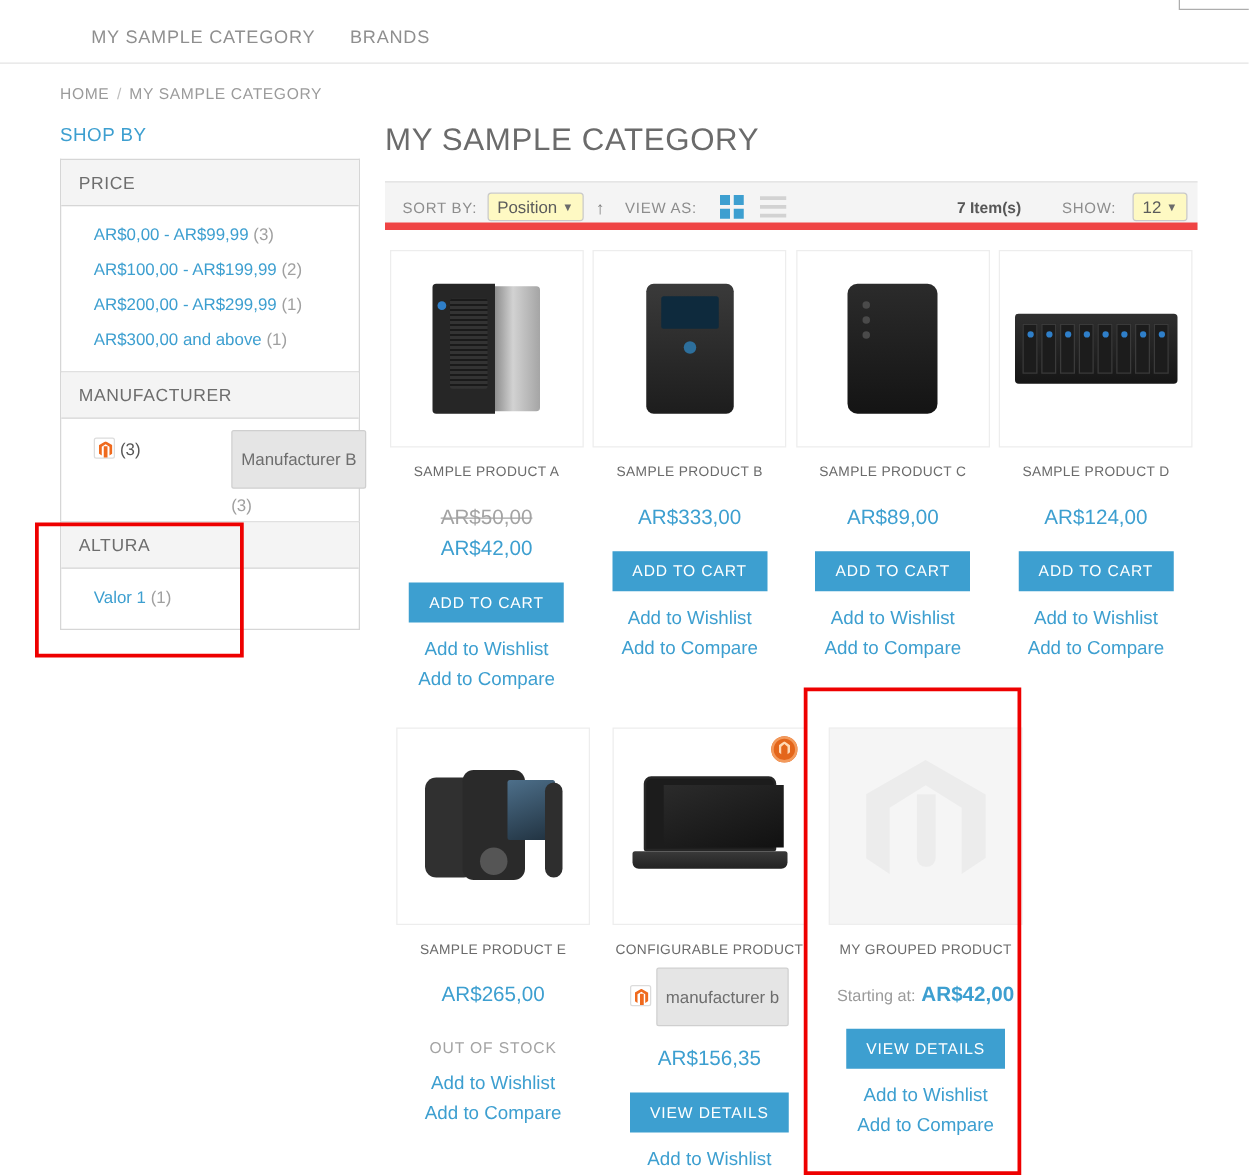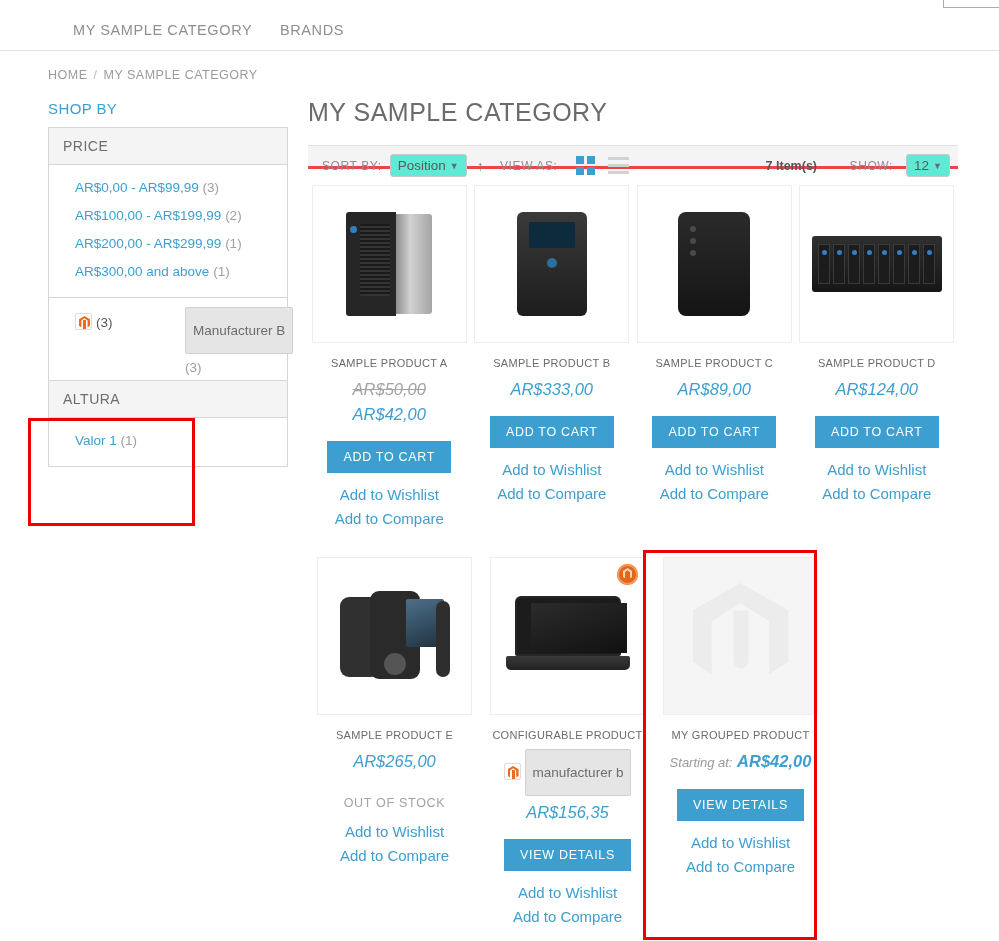--- a/index.html
+++ b/index.html
@@ -95,31 +95,31 @@
 
   
   .main { position: absolute; top: 98px; left: 308px; width: 650px; }
   .page-title {
     font-size: 25px; color: #6b6b6b; letter-spacing: .5px;
     text-transform: uppercase; font-weight: normal; margin: 0 0 18px 0;
   }
 
   
   .toolbar {
-    position: relative; height: 24px; background: #f4f4f4;
-    border-top: 1px solid #e0e0e0; border-bottom: 3px solid #ef4444;
+    position: relative; height: 39px; background: #f4f4f4;
+    border-top: 1px solid #e0e0e0; border-bottom: 6px solid #ef4444;
   }
   .tb { position: absolute; top: 0; height: 39px; display: flex; align-items: center; }
   .tb-lbl {
     font-size: 12px; color: #8d8d8d; letter-spacing: .6px;
     text-transform: uppercase; white-space: nowrap;
   }
   .select {
     display: inline-flex; align-items: center; gap: 4px;
-    border: 1px solid #c9c9c9; border-radius: 3px; background: #5eead4;
+    border: 1px solid #c9c9c9; border-radius: 3px; background: #fef9c3;
     padding: 3px 7px; font-size: 13.5px; color: #5b5b5b;
     margin-left: 8px; cursor: pointer; white-space: nowrap;
   }
   .caret { font-size: 9px; color: #6b6b6b; }
   .sortdir { margin-left: 10px; font-size: 14px; color: #7b7b7b; cursor: pointer; }
   .grid-ico { display: grid; grid-template-columns: 8px 8px; gap: 3px; cursor: pointer; }
   .grid-ico i { width: 8px; height: 8px; background: #3d9fd0; display: block; }
   .list-ico { display: flex; flex-direction: column; gap: 4px; cursor: pointer; }
   .list-ico i { width: 21px; height: 3px; background: #d2d2d2; display: block; }
   .count { font-size: 12.5px; color: #575757; font-weight: bold; white-space: nowrap; }
@@ -150,21 +150,21 @@
   .badge-circle::after {
     content: ""; position: absolute; left: 6px; top: 4px;
     width: 9px; height: 12px; background: #ffd9b5;
     clip-path: polygon(50% 0, 100% 26%, 100% 74%, 78% 86%, 78% 36%, 50% 19%, 22% 36%, 22% 86%, 0 74%, 0 26%);
   }
   .pname {
     margin-top: 10px; font-size: 11px; color: #6b6b6b;
     letter-spacing: .3px; text-transform: uppercase; line-height: 20px;
     cursor: pointer;
   }
-  .price { margin-top: 4px; font-size: 16.5px; color: #3d9fd0; line-height: 25px; font-style: italic; }
+  .price { margin-top: 14px; font-size: 16.5px; color: #3d9fd0; line-height: 25px; }
   .old { color: #a3a3a3; text-decoration: line-through; display: block; }
   .new { display: block; }
   .starting { font-size: 13px; color: #9a9a9a; }
   .mfr-badge { margin-top: 4px; font-size: 12.5px; }
   .btn {
     display: inline-block; margin-top: 14px; background: #3d9fd0; color: #fff;
     border: none; padding: 9px 16px; font-size: 12.5px; letter-spacing: .7px;
     text-transform: uppercase; cursor: pointer;
     font-family: "Liberation Sans", sans-serif;
   }
@@ -259,20 +259,21 @@
           <span class="cnt">(1)</span>
         </div>
         <div class="filter-opt">
           <span class="lnk">AR$300,00 and above</span>
           <span class="cnt">(1)</span>
         </div>
       </div>
     </div>
 
     <div class="filter-block">
+      <div class="filter-title">MANUFACTURER</div>
       <div class="filter-body">
         <div class="mfr-row">
           <div class="mfr-a">
             <span class="m-ico"></span><span class="cnt">(3)</span>
           </div>
           <div class="mfr-b">
             <span class="mfr-label">Manufacturer B</span>
             <span class="cnt mfr-cnt2">(3)</span>
           </div>
         </div>

